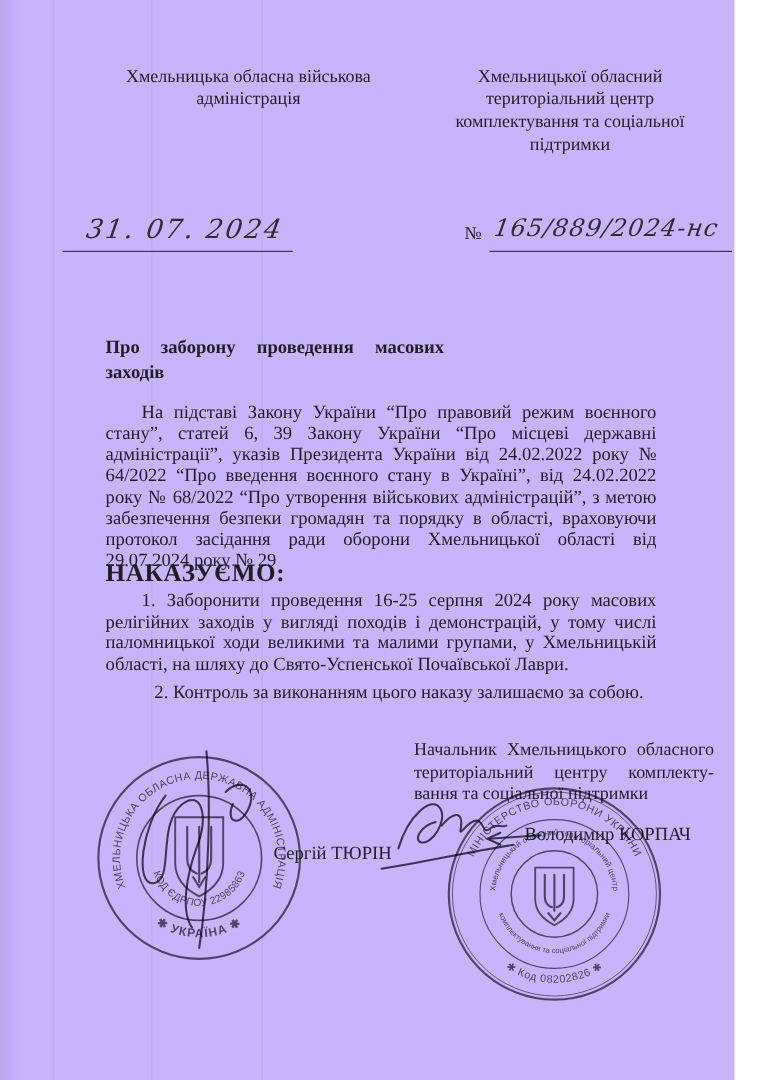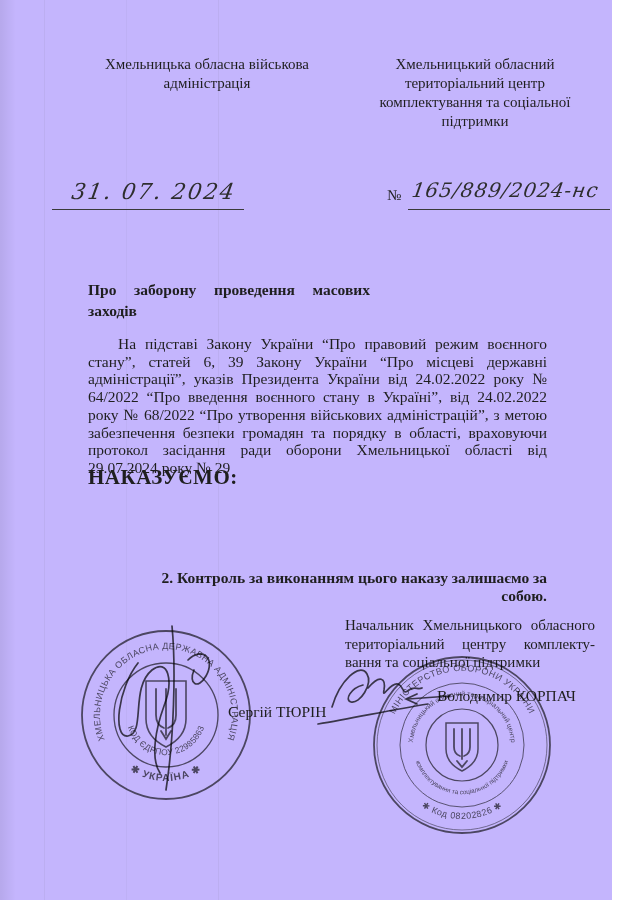--- a/index.html
+++ b/index.html
@@ -43,21 +43,21 @@
   .rule.num{left:408px;top:209px;width:202px;}
 
   .subject{position:absolute;left:88px;top:260px;width:282px;
     font-weight:bold;font-size:15.5px;line-height:21px;text-align:justify;margin-top:19px;}
 
   .body-par{position:absolute;left:88px;width:459px;font-size:15.5px;
     line-height:17.7px;text-align:justify;text-indent:30px;}
   .preamble{top:335px;}
   .decree-heading{position:absolute;left:88px;top:465px;font-weight:bold;font-size:21px;letter-spacing:.5px;}
   .item1{top:492px;}
-  .item2{top:569px;text-align:right;font-weight:bold;}
+  .item2{top:569px;text-align:center;}
 
   .sig-title{position:absolute;top:616px;font-size:15px;line-height:18.5px;text-align:justify;hyphens:manual;}
   .sig-title.left{left:88px;width:245px;}
   .sig-title.right{left:345px;width:250px;}
   .sig-name{position:absolute;top:687px;font-size:15.5px;white-space:nowrap;}
   .sig-name.left{left:228px;margin-top:16px;}
   .sig-name.right{left:437px;}
 
   .stamp{position:absolute;mix-blend-mode:multiply;opacity:.88;}
   .stamp.left{left:76px;top:625px;}
@@ -75,34 +75,35 @@
 <body>
 
 <div class="page">
 
   <div class="edge-shade"></div>
   <div class="fold f1"></div>
   <div class="fold f2"></div>
   <div class="fold f3"></div>
 
   <div class="org left">Хмельницька обласна військова адміністрація</div>
-  <div class="org right">Хмельницький обласний територіальний центр комплектування та соціальної підтримки</div>
+  <div class="org right">Хмельницької обласний територіальний центр комплектування та соціальної підтримки</div>
 
 
   <div class="hand date-value">31. 07. 2024</div>
   <div class="rule date"></div>
   <div class="num-label">№</div>
   <div class="hand num-value">165/889/2024-нс</div>
   <div class="rule num"></div>
 
   <div class="subject">Про заборону проведення масових заходів</div>
 
   <div class="body-par preamble">На підставі Закону України “Про правовий режим воєнного стану”, статей 6, 39 Закону України “Про місцеві державні адміністрації”, указів Президента України від 24.02.2022 року № 64/2022 “Про введення воєнного стану в Україні”, від 24.02.2022 року № 68/2022 “Про утворення військових адміністрацій”, з метою забезпечення безпеки громадян та порядку в області, враховуючи протокол засідання ради оборони Хмельницької області від 29.07.2024 року № 29</div>
 
   <div class="decree-heading">НАКАЗУЄМО:</div>
+  <div class="body-par item1">1. Заборонити проведення 16-25 серпня 2024 року масових релігійних заходів у вигляді походів і демонстрацій, у тому числі паломницької ходи великими та малими групами, у Хмельницькій області, на шляху до Свято-Успенської Почаївської Лаври.</div>
   <div class="body-par item2">2. Контроль за виконанням цього наказу залишаємо за собою.</div>
 
   <div class="sig-title right">Начальник Хмельницького обласного територіальний центру комплекту­вання та соціальної підтримки</div>
   <div class="sig-name left">Сергій ТЮРІН</div>
   <div class="sig-name right">Володимир КОРПАЧ</div>
 
   <svg class="stamp left" width="180" height="180" viewBox="0 0 180 180" xmlns="http://www.w3.org/2000/svg">
     <defs>
       <path id="lsTop" d="M 28 112.6 A 66 66 0 1 1 152 112.6"></path>
       <path id="lsBottom" d="M 47.6 140.6 A 66 66 0 0 0 132.4 140.6"></path>

